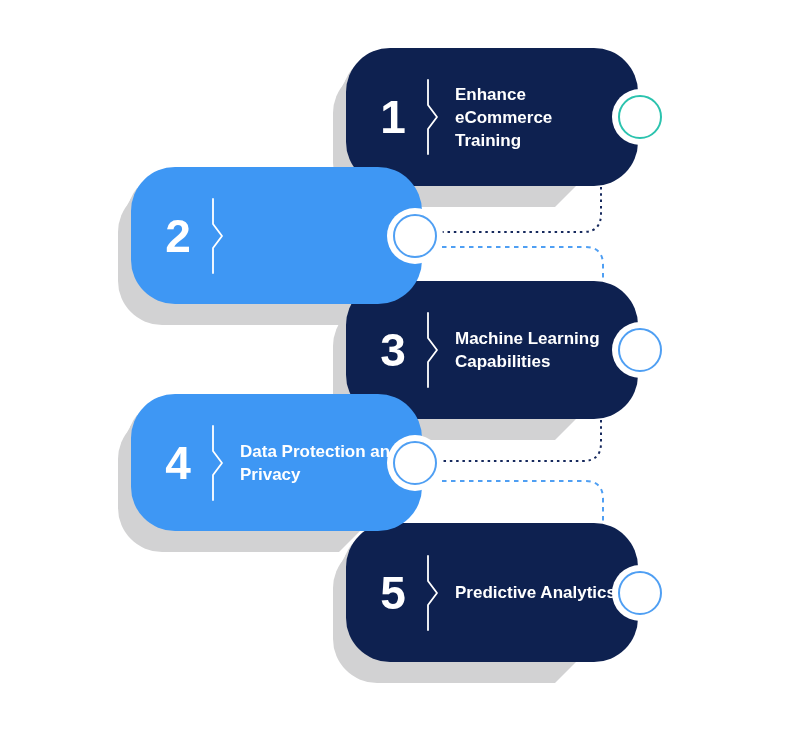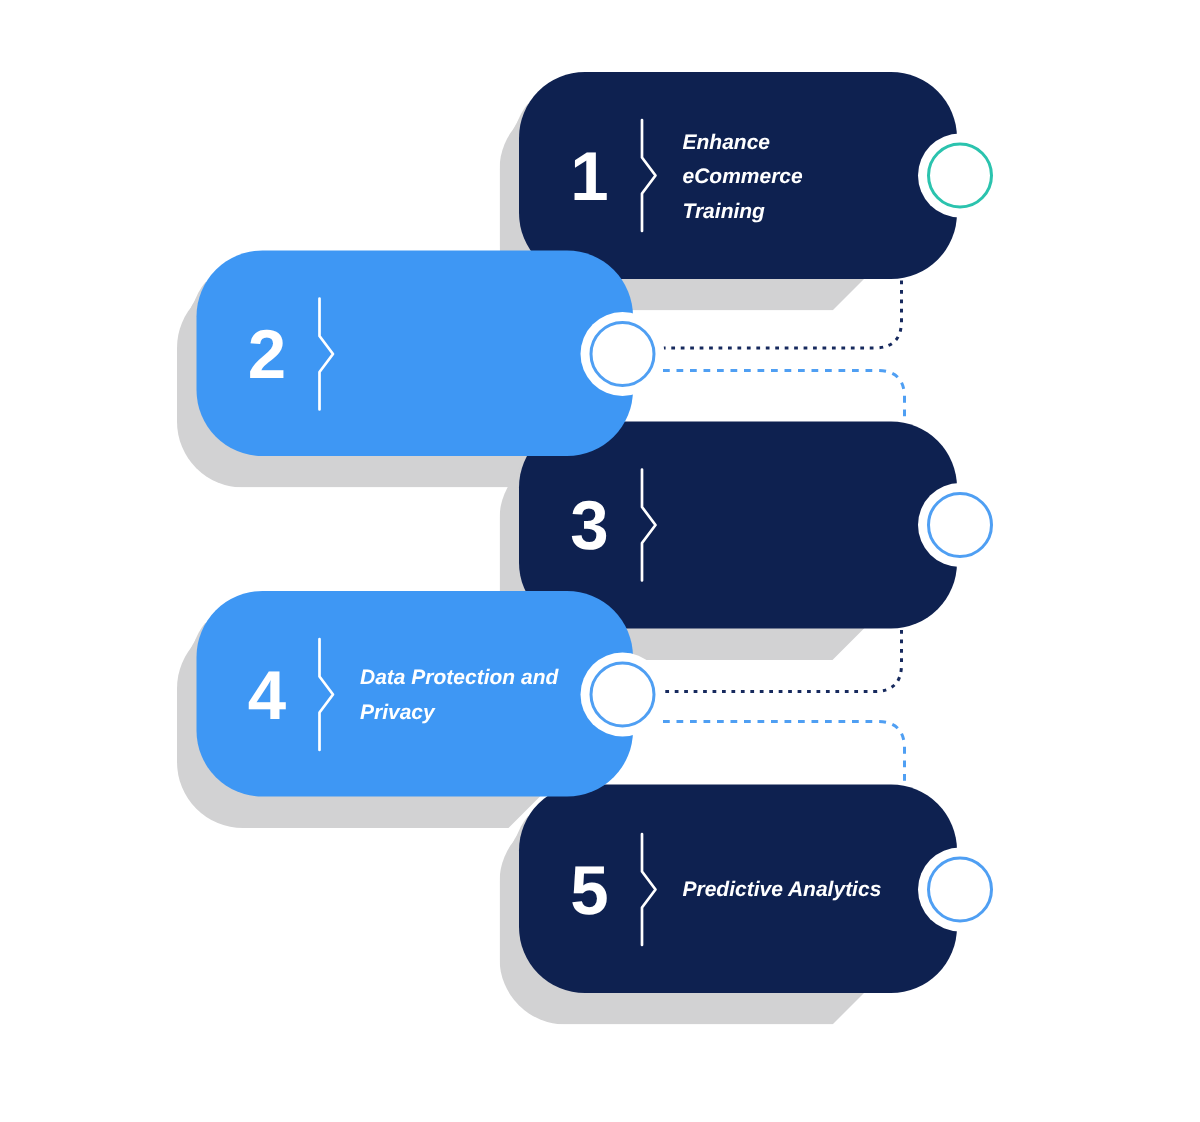--- a/index.html
+++ b/index.html
@@ -34,22 +34,22 @@
   .card.blue{background:var(--blue,#3e97f4);z-index:3;}
 
   .num{
     width:54px;flex:0 0 54px;text-align:center;
     color:var(--text,#fff);font-size:46px;font-weight:700;line-height:1;
   }
   .brace{flex:0 0 14px;margin-left:6px;display:block;}
   .brace path{fill:none;stroke:var(--text,#fff);stroke-width:1.8;stroke-linecap:round;stroke-linejoin:round;}
   .label{
     margin-left:15px;color:var(--text,#fff);
-    font-size:14px;font-weight:600;line-height:23px;
-    white-space:pre-line;max-width:190px;font-style:italic;
+    font-size:17px;font-weight:600;line-height:23px;
+    white-space:pre-line;max-width:190px;
   }
 
   .circle{
     position:absolute;top:50%;transform:translateY(-50%);
     width:56px;height:56px;border-radius:50%;background:#fff;
     display:flex;align-items:center;justify-content:center;
   }
   .card.navy .circle{right:-30px;}
   .card.blue .circle{right:-21px;}
   .ring{width:44px;height:44px;border-radius:50%;border:2px solid var(--ring,#4f9ff3);box-sizing:border-box;}
@@ -99,20 +99,22 @@
     <div class="circle">
       <div class="ring" style="--ring: #4f9ff3;"></div>
     </div>
   </div>
 
   <div class="card navy pos-3">
     <div class="num">3</div>
     <svg class="brace" width="14" height="80" viewBox="0 0 14 80">
       <path d="M2 3 V28 L11 40 L2 52 V77"></path>
     </svg>
+    <div class="label">Machine Learning
+Capabilities</div>
     <div class="circle">
       <div class="ring" style="--ring: #4f9ff3;"></div>
     </div>
   </div>
 
   <div class="card blue pos-4">
     <div class="num">4</div>
     <svg class="brace" width="14" height="80" viewBox="0 0 14 80">
       <path d="M2 3 V28 L11 40 L2 52 V77"></path>
     </svg>

